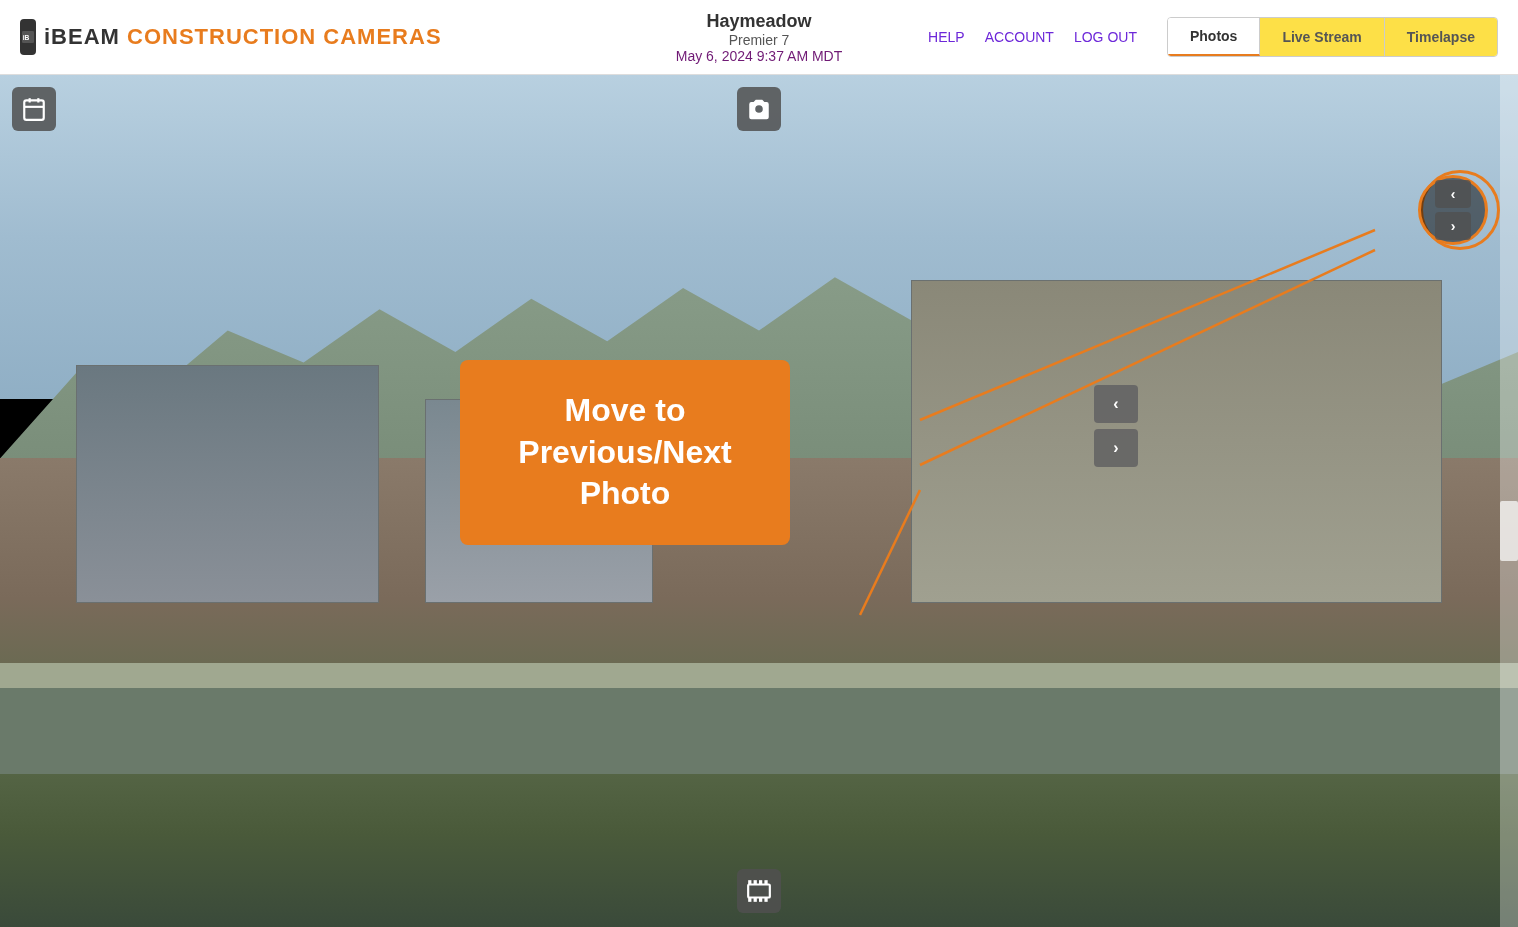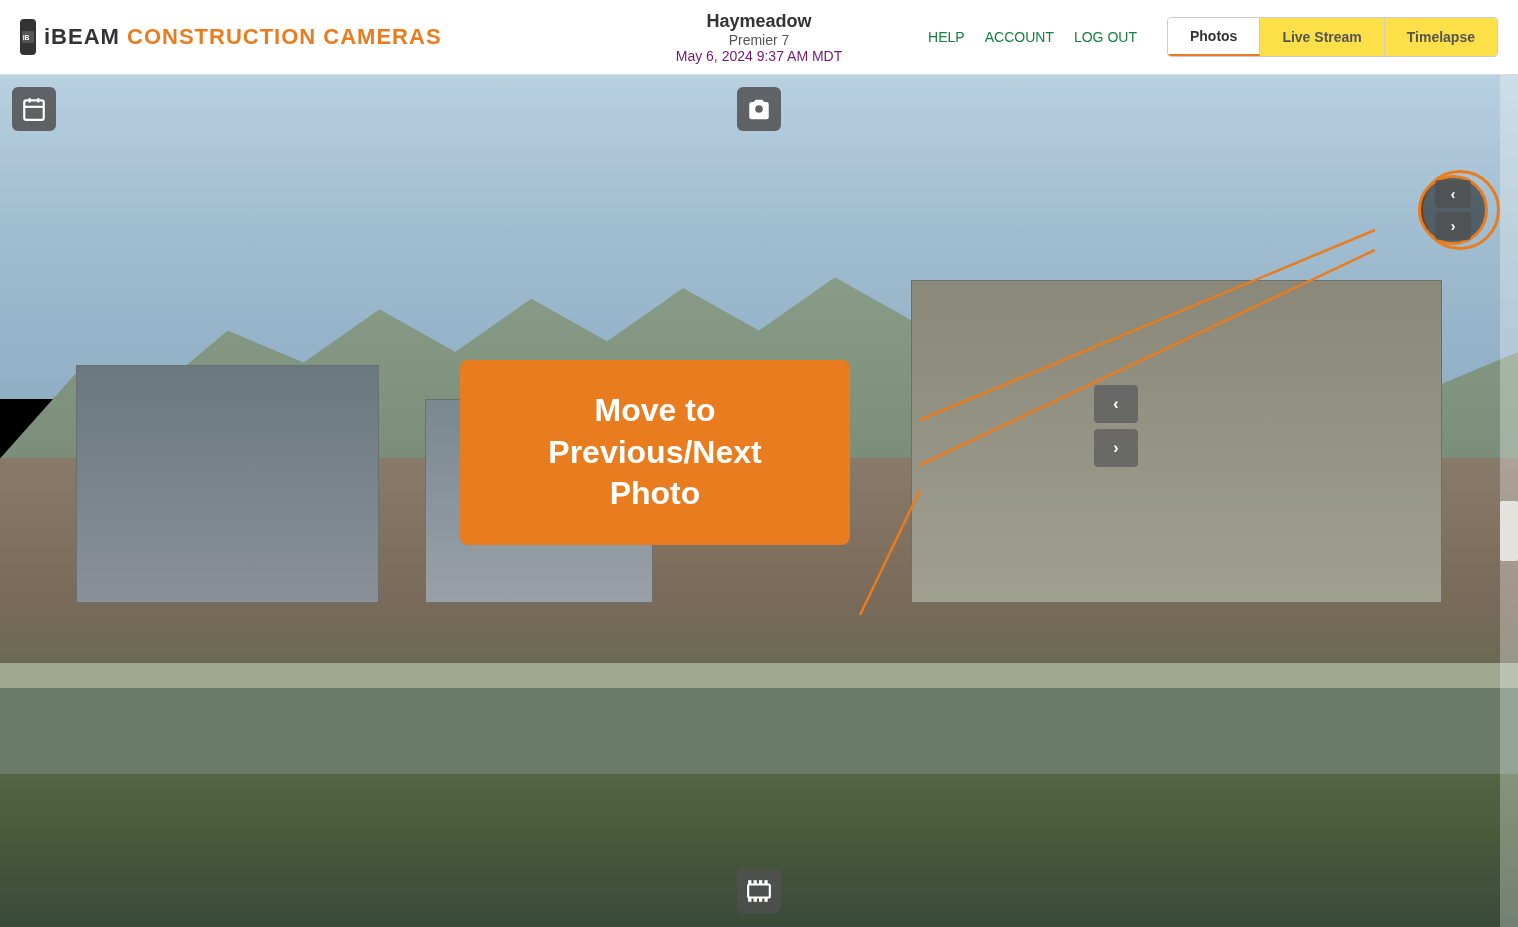--- a/index.html
+++ b/index.html
@@ -65,21 +65,21 @@
       align-items: center;
       gap: 30px;
     }
     #nav-links {
       display: flex;
       gap: 20px;
       align-items: center;
     }
     .nav-link {
       font-size: 14px;
-      color: #15803d;
+      color: #6d28d9;
       cursor: pointer;
       text-decoration: none;
     }
 
     #tab-container {
       display: flex;
       border: 1px solid #ccc;
       border-radius: 4px;
       overflow: hidden;
     }
@@ -313,21 +313,21 @@
       font-size: 16px;
       font-weight: bold;
       border: none;
     }
 
     
     #tooltip-callout {
       position: absolute;
       top: 285px;
       left: 460px;
-      width: 390px;
+      width: 330px;
       background: #e87c1e;
       border-radius: 8px;
       padding: 30px 40px;
       z-index: 30;
       text-align: center;
     }
     #tooltip-callout .callout-text {
       color: white;
       font-size: 32px;
       font-weight: bold;

